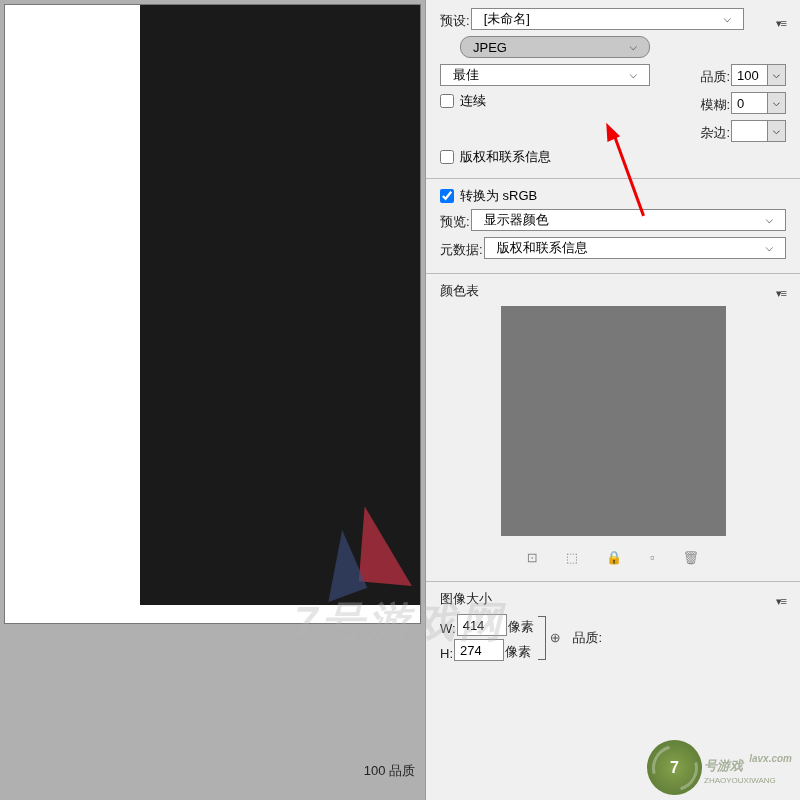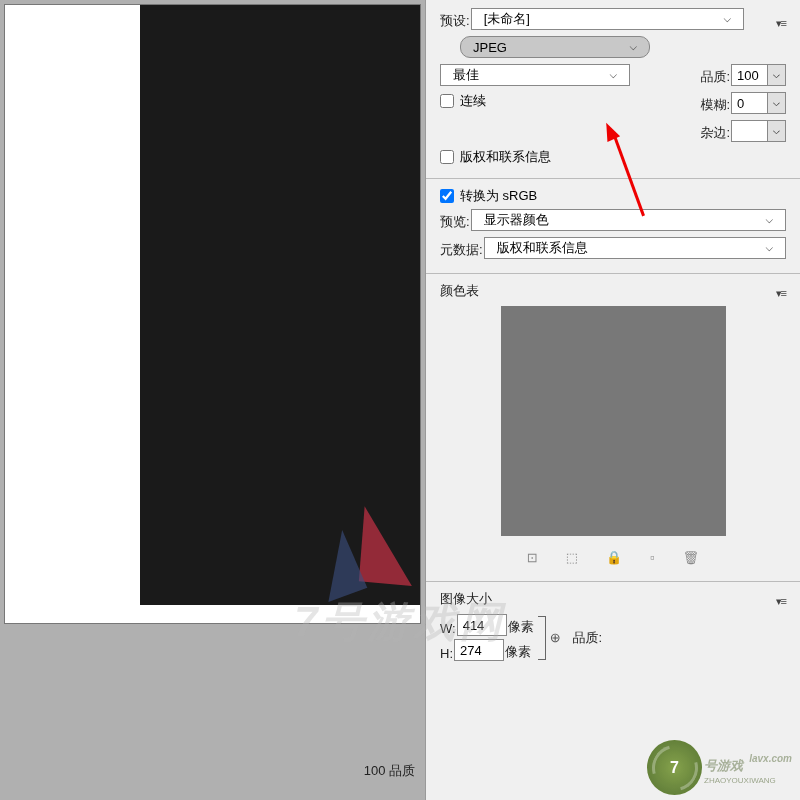--- a/index.html
+++ b/index.html
@@ -91,21 +91,21 @@
       </div>
 
       <div class="row" style="margin-left:20px">
         <div class="select dark" style="width:190px;flex:none">
           <span>JPEG</span>
           <span class="caret">⌵</span>
         </div>
       </div>
 
       <div class="row">
-        <div class="select" style="width:190px;flex:none">
+        <div class="select" style="width:210px;flex:none">
           <span>最佳</span>
           <span class="caret">⌵</span>
         </div>
         <span style="flex:1"></span>
         <span class="label">品质:</span>
         <div class="spinner">
           <span class="spinner-val">100</span>
           <span class="spinner-btn">⌵</span>
         </div>
       </div>

